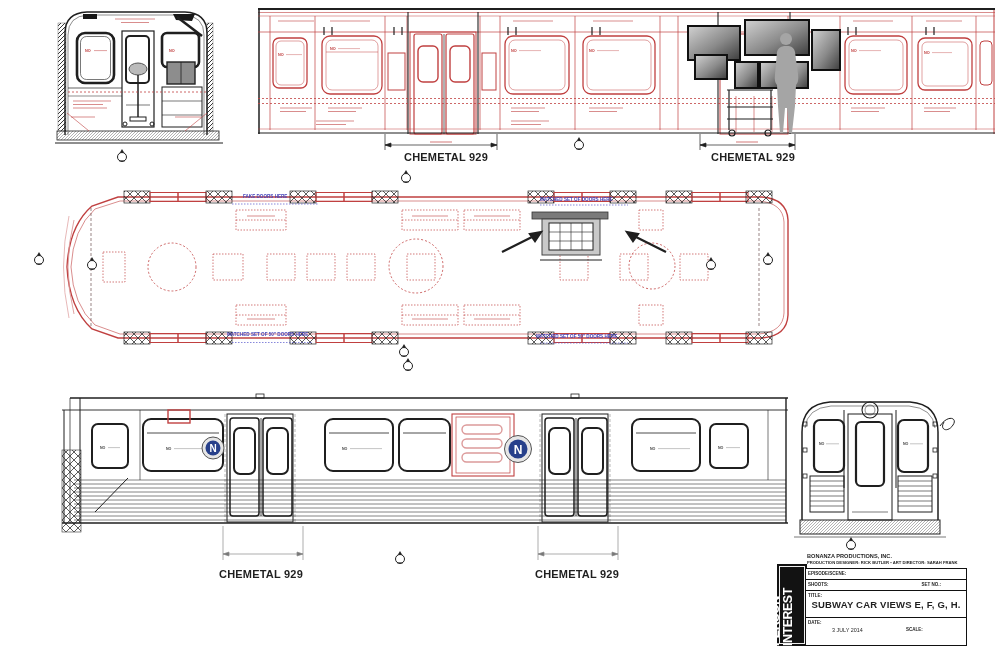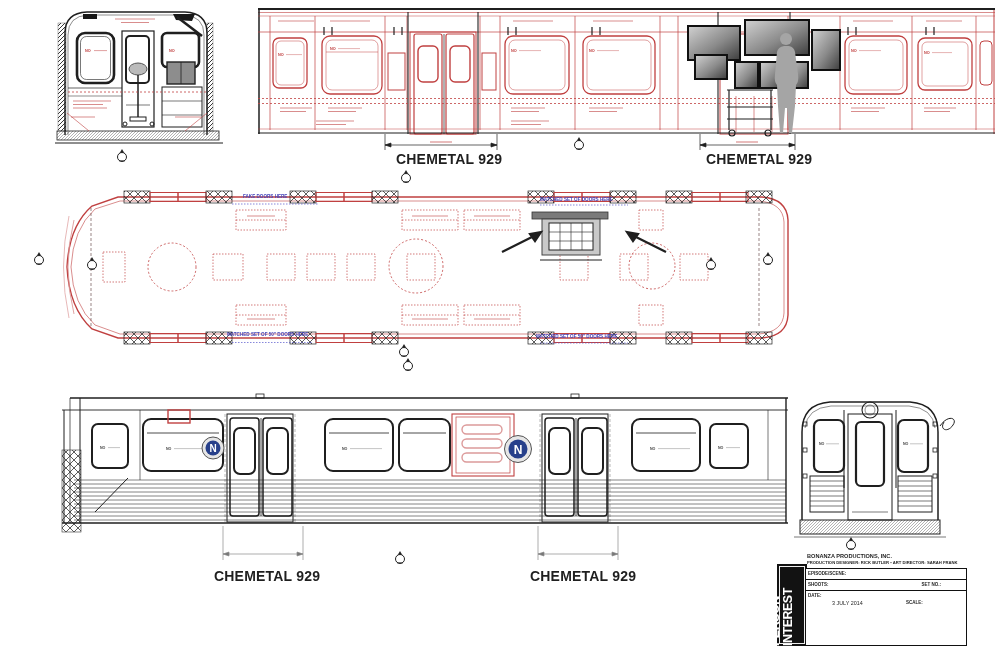--- a/index.html
+++ b/index.html
@@ -10,21 +10,21 @@
   svg text{font-family:"Liberation Sans",sans-serif}
   
   .rs{stroke:#c04040;fill:none}
   .rp{stroke:#dc9a9a;fill:none}
   .bs{stroke:#1f1f1f;fill:none}
   .gs{stroke:#8a8a8a;fill:none}
   .rd{stroke:#c04040;fill:none;stroke-dasharray:1.5 1.5;stroke-width:.7}
   .rdc{stroke:#c04040;fill:none;stroke-dasharray:2 2;stroke-width:.8}
   .stencil-red{fill:#c04040;font-size:3.8px;font-weight:bold}
   .stencil-blk{fill:#444;font-size:3.6px;font-weight:bold}
-  .chemetal{font-weight:bold;font-size:14px;letter-spacing:.2px;text-align:center;white-space:nowrap}
+  .chemetal{font-weight:bold;font-size:11px;letter-spacing:.2px;text-align:center;white-space:nowrap}
   .bluenote{font-size:4.6px;color:#4444bb;white-space:nowrap;font-weight:bold}
   .marker{width:16px;height:16px}
   
   .tb-company{left:807px;top:553px;font-size:5.6px;font-weight:bold;white-space:nowrap}
   .tb-credits{left:807px;top:560px;font-size:4.2px;font-weight:bold;white-space:nowrap}
   .tb-table{left:805px;top:568px;width:162px;height:78px;border:1px solid #111;background:#fff;box-sizing:border-box}
   .tb-row1{height:11px;border-bottom:1px solid #111;font-size:4.5px;font-weight:bold;padding:1.5px 2px;box-sizing:border-box}
   .tb-row2{height:11px;border-bottom:1px solid #111;font-size:4.5px;font-weight:bold;padding:1.5px 2px;box-sizing:border-box;display:flex}
   .tb-setno{margin-left:93px}
   .tb-row3{height:27px;border-bottom:1px solid #111;position:relative;box-sizing:border-box}
@@ -679,20 +679,24 @@
   </div>
 
   <div class="abs tb-table">
     <div class="tb-row1">
       <span>EPISODE/SCENE:</span>
     </div>
     <div class="tb-row2">
       <span>SHOOTS:</span>
       <span class="tb-setno">SET NO.:</span>
     </div>
+    <div class="tb-row3">
+      <span class="tb-title-label">TITLE:</span>
+      <div class="tb-title">SUBWAY CAR VIEWS E, F, G, H.</div>
+    </div>
     <div class="tb-row4">
       <span class="tb-date-label">DATE:</span>
       <span class="tb-date">3 JULY 2014</span>
       <span class="tb-scale-label">SCALE:</span>
     </div>
   </div>
 </div>
 
 </div>
 

